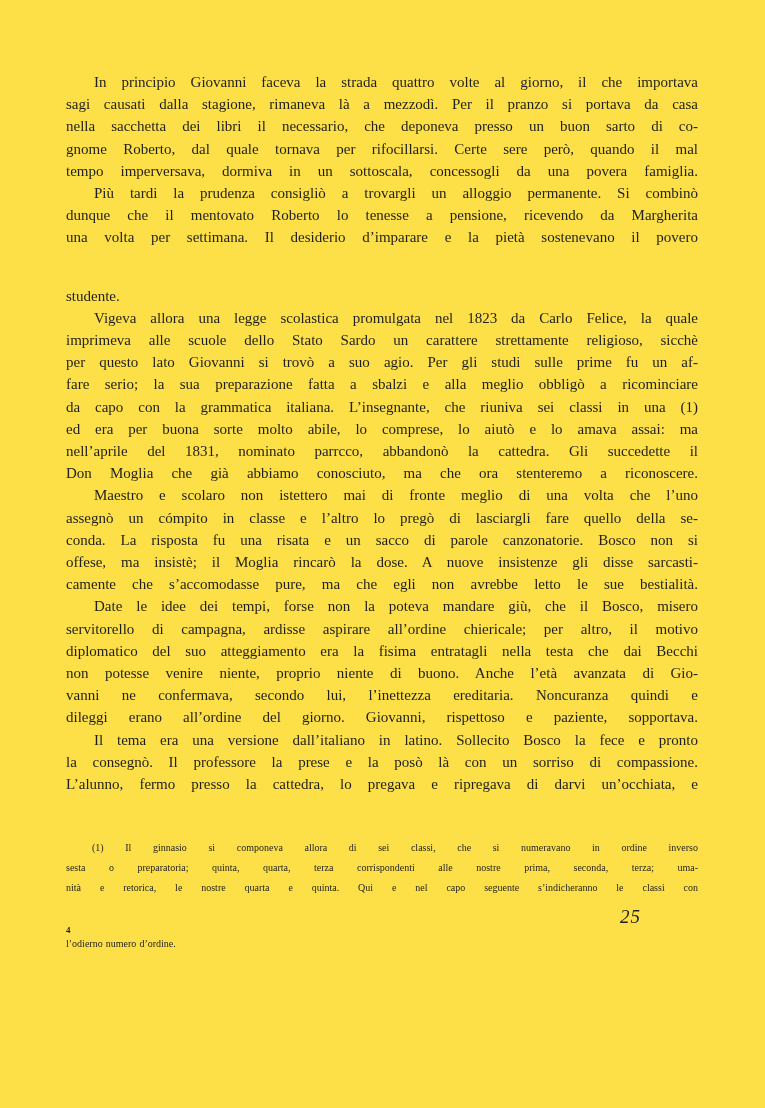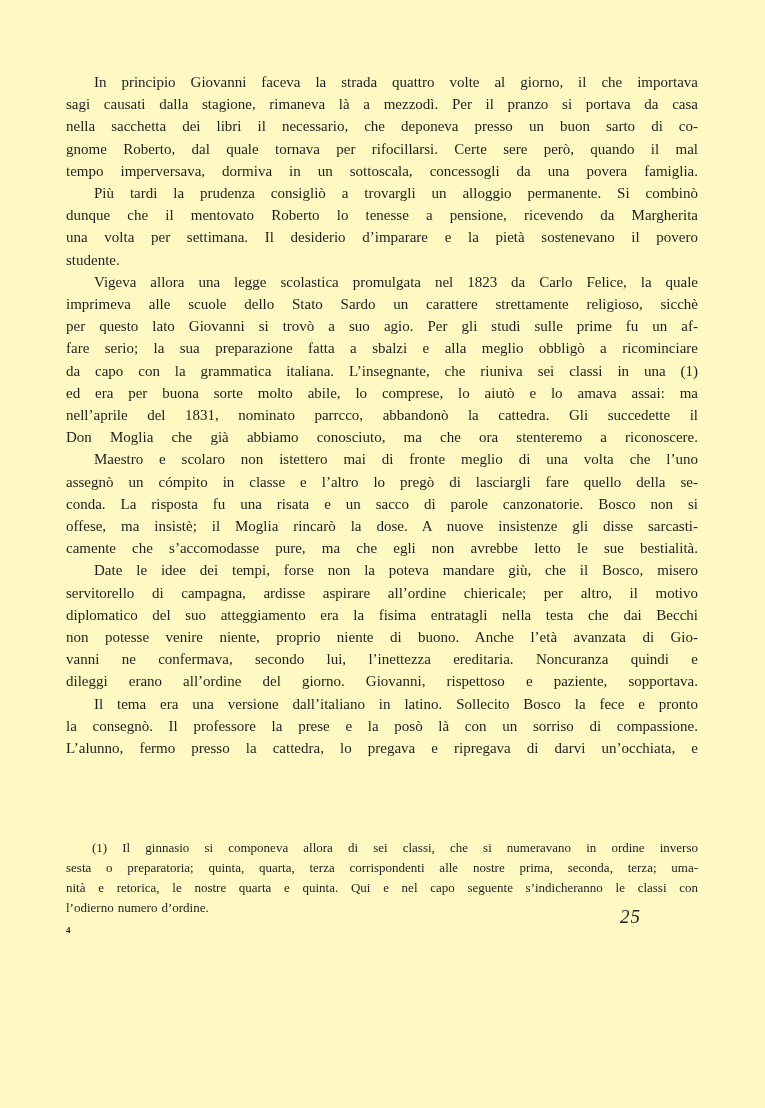--- a/index.html
+++ b/index.html
@@ -28,28 +28,29 @@
     line-height: 22.2px;
     text-align: justify;
     text-align-last: justify;
     word-spacing: 0.06em;
     overflow: hidden;
     white-space: nowrap;
   }
   .line.last-left {
     text-align-last: left;
     text-align: left;
+    margin-top: 36px;
   }
   .line.indent { text-indent: 28px; }
   .footnote-block {
     position: absolute;
     left: 66px;
     top: 838px;
     width: 632px;
-    font-size: 13px;
+    font-size: 10px;
   }
   .footnote-block .line { line-height: 20px; }
   .footnote-block .line.indent { text-indent: 26px; }
   .page-number {
     position: absolute;
     left: 620px;
     top: 906px;
     font-size: 19px;
     letter-spacing: 1px;
     font-style: italic;
@@ -58,21 +59,21 @@
     position: absolute;
     left: 66px;
     top: 925px;
     font-size: 9px;
     font-weight: 700;
   }
 </style>
 </head>
 <body>
 
-<div class="page" style="background: #fef9c3; color: rgb(31, 31, 31);">
+<div class="page" style="background: #fde047; color: rgb(31, 31, 31);">
   <main class="text-block">
       <div class="paragraph">
         <div class="line indent">In principio Giovanni faceva la strada quattro volte al giorno, il che importava</div>
         <div class="line">sagi causati dalla stagione, rimaneva là a mezzodì. Per il pranzo si portava da casa</div>
         <div class="line">nella sacchetta dei libri il necessario, che deponeva presso un buon sarto di co-</div>
         <div class="line">gnome Roberto, dal quale tornava per rifocillarsi. Certe sere però, quando il mal</div>
         <div class="line">tempo imperversava, dormiva in un sottoscala, concessogli da una povera famiglia.</div>
       </div>
       <div class="paragraph">
         <div class="line indent">Più tardi la prudenza consigliò a trovargli un alloggio permanente. Si combinò</div>

